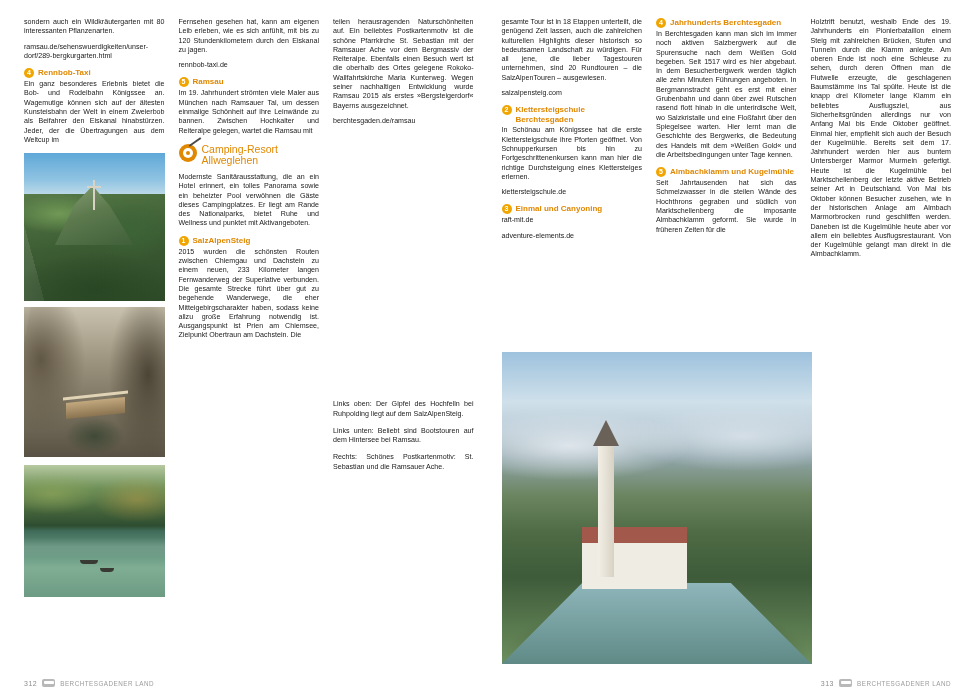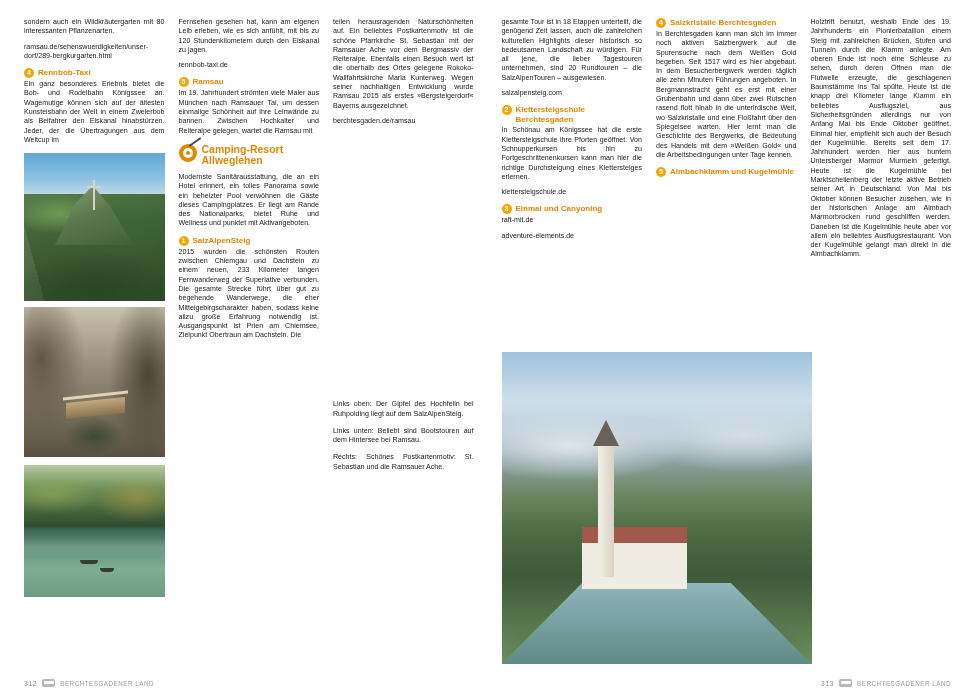--- a/index.html
+++ b/index.html
@@ -96,21 +96,21 @@
     margin: 8px 0 6px 0;
   }
   .resort-head .badge {
     flex: 0 0 auto;
     width: 18px; height: 18px;
     position: relative;
   }
   .resort-head .title {
     font-size: 10.5px;
     line-height: 11.5px;
-    font-weight: bold;
+    font-weight: normal;
     color: #e08800;
   }
   .addr {
     font-size: 7.1px;
     line-height: 9.3px;
     font-style: italic;
     font-weight: bold;
     color: #1a1a1a;
     margin: 0 0 7px 0;
   }
@@ -381,28 +381,29 @@
           <span class="num">3</span>
           <span class="ttl">Einmal und Canyoning</span>
         </div>
         <p class="txt url">raft-mit.de</p>
         <p class="txt url">adventure-elements.de</p>
       </div>
 
       <div class="col">
         <div class="poi" style="margin-top:0">
           <span class="num">4</span>
-          <span class="ttl">Salzkristalle Berchtesgaden</span>
+          <span class="ttl">Jahrhunderts Berchtesgaden</span>
         </div>
         <p class="txt">In Berchtesgaden kann man sich im immer noch aktiven Salzbergwerk auf die Spurensuche nach dem Weißen Gold begeben. Seit 1517 wird es hier abgebaut. In dem Besucherbergwerk werden täglich alle zehn Minuten Führungen angeboten. In Bergmannstracht geht es erst mit einer Grubenbahn und dann über zwei Rutschen rasend flott hinab in die unterirdische Welt, wo Salzkristalle und eine Floßfahrt über den Spiegelsee warten. Hier lernt man die Geschichte des Bergwerks, die Bedeutung des Handels mit dem »Weißen Gold« und die Arbeitsbedingungen unter Tage kennen.</p>
 
         <div class="poi">
           <span class="num">5</span>
           <span class="ttl">Almbachklamm und Kugelmühle</span>
         </div>
+        <p class="txt">Seit Jahrtausenden hat sich das Schmelzwasser in die steilen Wände des Hochthrons gegraben und südlich von Marktschellenberg die imposante Almbachklamm geformt. Sie wurde in früheren Zeiten für die</p>
       </div>
 
       <div class="col">
         <p class="txt">Holztrift benutzt, weshalb Ende des 19. Jahrhunderts ein Pionierbataillon einem Steig mit zahlreichen Brücken, Stufen und Tunneln durch die Klamm anlegte. Am oberen Ende ist noch eine Schleuse zu sehen, durch deren Öffnen man die Flutwelle erzeugte, die geschlagenen Baumstämme ins Tal spülte. Heute ist die knapp drei Kilometer lange Klamm ein beliebtes Ausflugsziel, aus Sicherheitsgründen allerdings nur von Anfang Mai bis Ende Oktober geöffnet. Einmal hier, empfiehlt sich auch der Besuch der Kugelmühle. Bereits seit dem 17. Jahrhundert werden hier aus buntem Untersberger Marmor Murmeln gefertigt. Heute ist die Kugelmühle bei Marktschellenberg der letzte aktive Betrieb seiner Art in Deutschland. Von Mai bis Oktober können Besucher zusehen, wie in der historischen Anlage am Almbach Marmorbrocken rund geschliffen werden. Daneben ist die Kugelmühle heute aber vor allem ein beliebtes Ausflugsrestaurant. Von der Kugelmühle gelangt man direkt in die Almbachklamm.</p>
       </div>
     </div>
 
     <div class="photo img-church" style="position:absolute; left:14px; bottom:36px; width:310px; height:312px;">
       <div class="river"></div>
       <div class="nave"></div>

